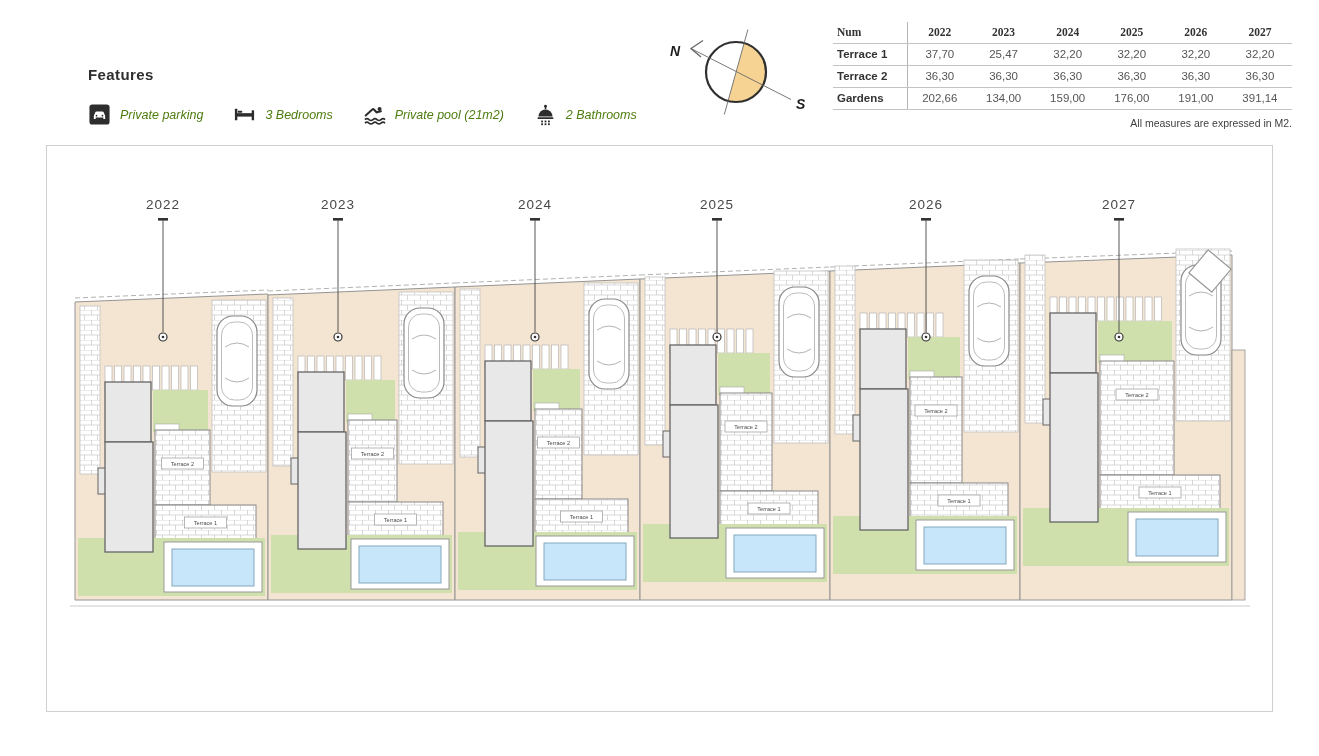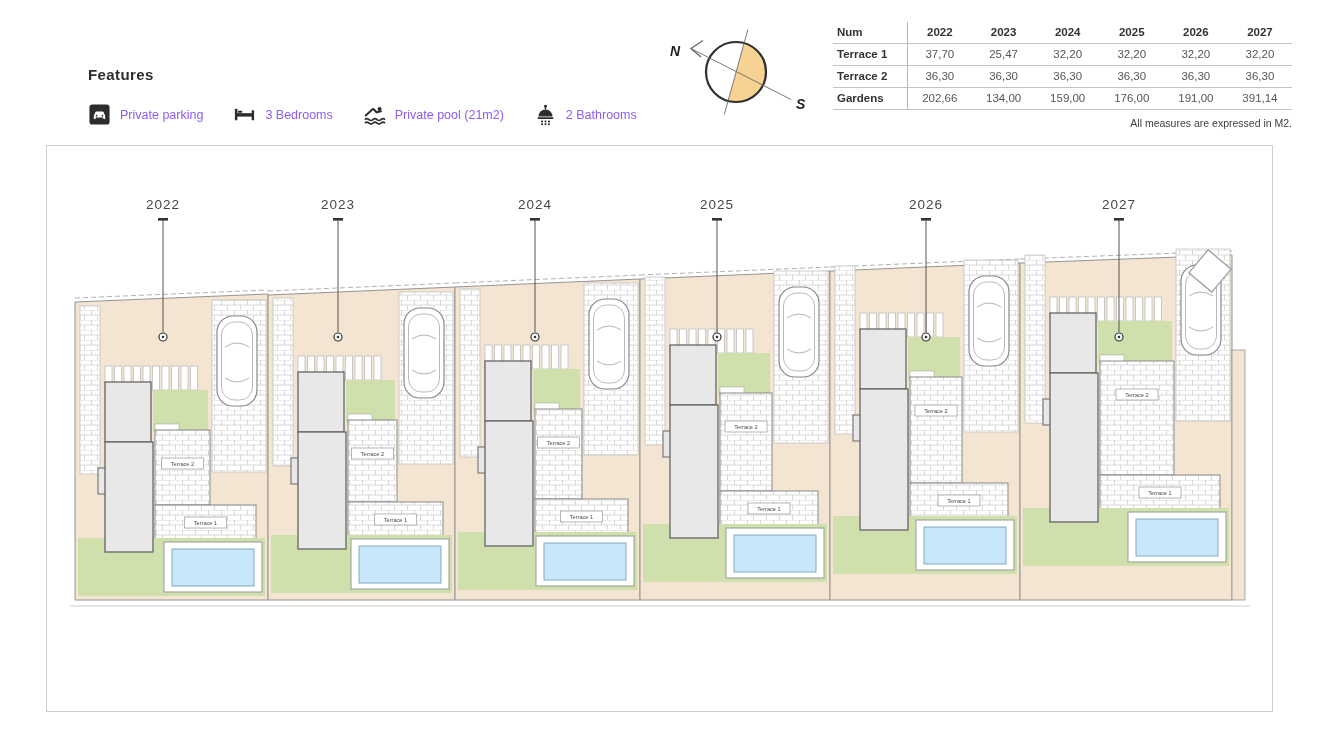--- a/index.html
+++ b/index.html
@@ -6,31 +6,31 @@
   .page{
     position:relative;width:1319px;height:756px;background:#fff;overflow:hidden;
     font-family:"Liberation Sans","DejaVu Sans",sans-serif;color:#3a3a3a;
   }
   
   .features{position:absolute;left:88px;top:66px;}
   .features-title{font-size:15px;font-weight:bold;color:#2e2e2e;letter-spacing:.4px;}
   .features-row{margin-top:20px;display:flex;align-items:center;}
   .feature-item{display:inline-flex;align-items:center;margin-right:30px;}
   .feature-item .ficon{width:23px;height:23px;display:inline-block;flex:0 0 auto;}
-  .feature-item .flabel{margin-left:9px;font-size:12.5px;color:#8b5cf6;white-space:nowrap;}
+  .feature-item .flabel{margin-left:9px;font-size:12.5px;color:#4d7c0f;white-space:nowrap;font-style:italic;}
   
   .compass{position:absolute;left:654px;top:14px;width:162px;height:112px;}
   
   .table-wrap{position:absolute;left:833px;top:22px;width:459px;}
   table.measures{width:100%;border-collapse:collapse;font-size:11.5px;color:#3a3a3a;table-layout:fixed;}
   table.measures th,table.measures td{
     border-bottom:1px solid #c3c3c3;padding:3px 4px 4px 4px;height:14px;
     text-align:center;font-weight:normal;color:#555;
   }
-  table.measures th{font-weight:bold;color:#333;}
+  table.measures th{font-weight:bold;color:#333;font-family:Liberation Serif, serif;}
   table.measures .rowlabel{width:66px;text-align:left;border-right:1px solid #b5b5b5;font-weight:bold;color:#333;}
   .table-note{margin-top:7px;text-align:right;font-size:10.5px;color:#3f3f3f;}
   
   .frame{position:absolute;left:46px;top:145px;width:1225px;height:565px;border:1px solid #cfcfcf;background:#fff;}
   #siteplan{position:absolute;left:0;top:0;width:1319px;height:756px;}
   .year-label{font-size:13.5px;fill:#474747;letter-spacing:1px;}
   .terrace-label{font-size:5.6px;fill:#4a4a4a;}
 </style>
 </head>
 <body>

